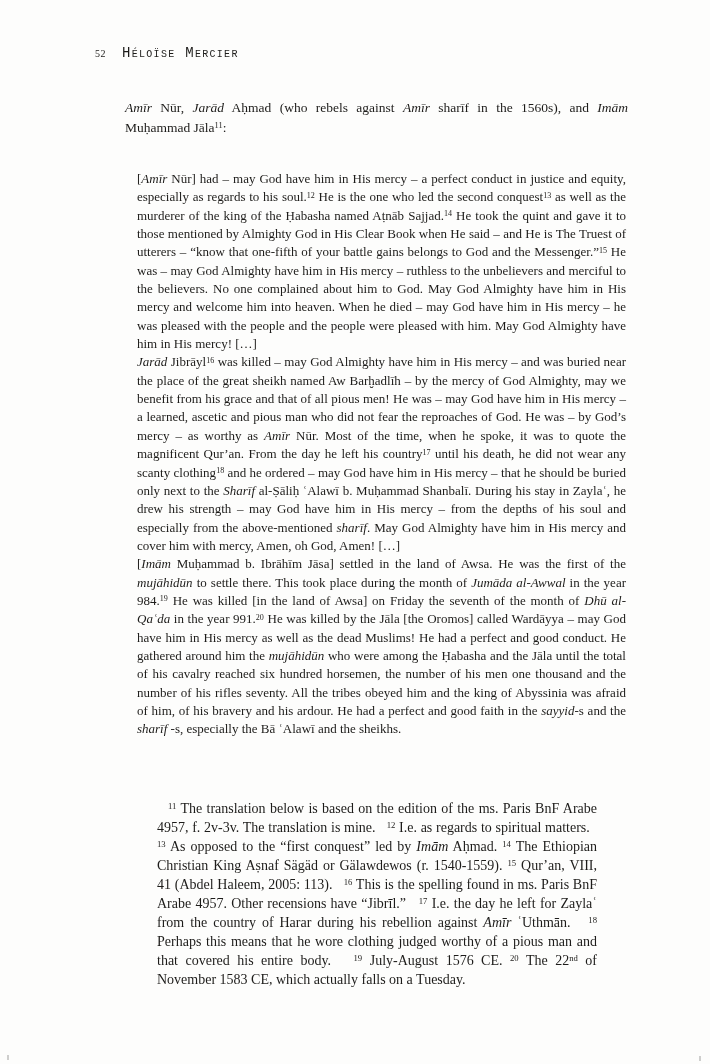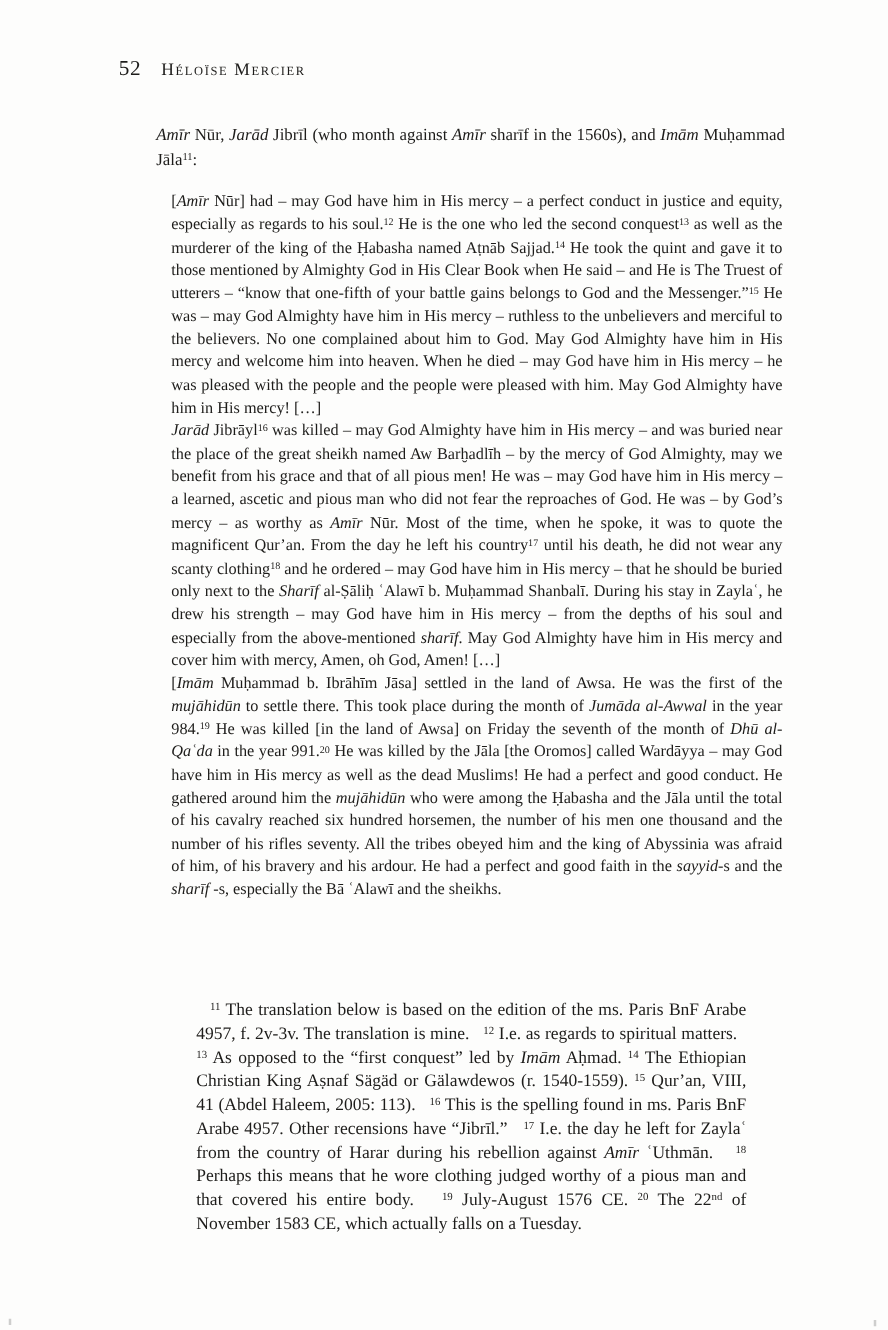--- a/index.html
+++ b/index.html
@@ -17,43 +17,44 @@
     -webkit-font-smoothing: antialiased;
   }
   .running-header {
     position: absolute;
     left: 95px;
     top: 45px;
     font-size: 14px;
     white-space: nowrap;
   }
   .pagenum {
-    font-size: 17px;
+    font-size: 10px;
     letter-spacing: 0.5px;
     margin-right: 16px;
   }
   .runhead {
     font-variant: small-caps;
     letter-spacing: 1.3px;
     font-size: 14px;
+    font-family: Liberation Mono, monospace;
   }
   .intro {
     position: absolute;
     left: 125px;
     top: 98px;
     width: 503px;
     margin: 0;
     font-size: 13.5px;
     line-height: 20px;
     text-align: justify;
   }
   .quote {
     position: absolute;
     left: 137px;
-    top: 152px;
+    top: 170px;
     width: 489px;
     margin: 0;
     font-size: 13px;
     line-height: 18.35px;
     text-align: justify;
   }
   .quote p { margin: 0; }
   .footnotes {
     position: absolute;
     left: 157px;
@@ -80,21 +81,21 @@
   .scan-mark-left  { left: 7px;   top: 1055px; width: 2px; height: 5px; }
   .scan-mark-right { left: 699px; top: 1056px; width: 2px; height: 5px; }
 </style>
 </head>
 <body>
 
 <div class="running-header">
   <span class="pagenum">52</span><span class="runhead">Héloïse Mercier</span>
 </div>
 
-<p class="intro"><em>Amīr</em><span> Nūr, </span><em>Jarād</em><span> Jibrīl (who month against </span><em>Amīr</em><span> sharīf in the 1560s), and </span><em>Imām</em><span> Muḥammad Jāla</span><sup>11</sup><span>:</span></p>
+<p class="intro"><em>Amīr</em><span> Nūr, </span><em>Jarād</em><span> Aḥmad (who rebels against </span><em>Amīr</em><span> sharīf in the 1560s), and </span><em>Imām</em><span> Muḥammad Jāla</span><sup>11</sup><span>:</span></p>
 
 <blockquote class="quote">
   <p><span>[</span><em>Amīr</em><span> Nūr] had – may God have him in His mercy – a perfect conduct in justice and equity, especially as regards to his soul.</span><sup>12</sup><span> He is the one who led the second conquest</span><sup>13</sup><span> as well as the murderer of the king of the Ḥabasha named Aṭnāb Sajjad.</span><sup>14</sup><span> He took the quint and gave it to those mentioned by Almighty God in His Clear Book when He said – and He is The Truest of utterers – “know that one-fifth of your battle gains belongs to God and the Messenger.”</span><sup>15</sup><span> He was – may God Almighty have him in His mercy – ruthless to the unbelievers and merciful to the believers. No one complained about him to God. May God Almighty have him in His mercy and welcome him into heaven. When he died – may God have him in His mercy – he was pleased with the people and the people were pleased with him. May God Almighty have him in His mercy! […]</span></p>
   <p><em>Jarād</em><span> Jibrāyl</span><sup>16</sup><span> was killed – may God Almighty have him in His mercy – and was buried near the place of the great sheikh named Aw Barḫadlīh – by the mercy of God Almighty, may we benefit from his grace and that of all pious men! He was – may God have him in His mercy – a learned, ascetic and pious man who did not fear the reproaches of God. He was – by God’s mercy – as worthy as </span><em>Amīr</em><span> Nūr. Most of the time, when he spoke, it was to quote the magnificent Qur’an. From the day he left his country</span><sup>17</sup><span> until his death, he did not wear any scanty clothing</span><sup>18</sup><span> and he ordered – may God have him in His mercy – that he should be buried only next to the </span><em>Sharīf</em><span> al-Ṣāliḥ ʿAlawī b. Muḥammad Shanbalī. During his stay in Zaylaʿ, he drew his strength – may God have him in His mercy – from the depths of his soul and especially from the above-mentioned </span><em>sharīf</em><span>. May God Almighty have him in His mercy and cover him with mercy, Amen, oh God, Amen! […]</span></p>
   <p><span>[</span><em>Imām</em><span> Muḥammad b. Ibrāhīm Jāsa] settled in the land of Awsa. He was the first of the </span><em>mujāhidūn</em><span> to settle there. This took place during the month of </span><em>Jumāda al-Awwal</em><span> in the year 984.</span><sup>19</sup><span> He was killed [in the land of Awsa] on Friday the seventh of the month of </span><em>Dhū al-Qaʿda</em><span> in the year 991.</span><sup>20</sup><span> He was killed by the Jāla [the Oromos] called Wardāyya – may God have him in His mercy as well as the dead Muslims! He had a perfect and good conduct. He gathered around him the </span><em>mujāhidūn</em><span> who were among the Ḥabasha and the Jāla until the total of his cavalry reached six hundred horsemen, the number of his men one thousand and the number of his rifles seventy. All the tribes obeyed him and the king of Abyssinia was afraid of him, of his bravery and his ardour. He had a perfect and good faith in the </span><em>sayyid</em><span>-s and the </span><em>sharīf</em><span> -s, especially the Bā ʿAlawī and the sheikhs.</span></p>
 </blockquote>
 
 <div class="footnotes"><sup>11</sup><span> The translation below is based on the edition of the ms. Paris BnF Arabe 4957, f. 2v-3v. The translation is mine.&nbsp;&nbsp; </span><sup>12</sup><span> I.e. as regards to spiritual matters.&nbsp;&nbsp; </span><sup>13</sup><span> As opposed to the “first conquest” led by </span><em>Imām</em><span> Aḥmad. </span><sup>14</sup><span> The Ethiopian Christian King Aṣnaf Sägäd or Gälawdewos (r. 1540-1559). </span><sup>15</sup><span> Qur’an, VIII, 41 (Abdel Haleem, 2005: 113).&nbsp;&nbsp; </span><sup>16</sup><span> This is the spelling found in ms. Paris BnF Arabe 4957. Other recensions have “Jibrīl.”&nbsp;&nbsp; </span><sup>17</sup><span> I.e. the day he left for Zaylaʿ from the country of Harar during his rebellion against </span><em>Amīr</em><span> ʿUthmān.&nbsp;&nbsp; </span><sup>18</sup><span> Perhaps this means that he wore clothing judged worthy of a pious man and that covered his entire body.&nbsp;&nbsp; </span><sup>19</sup><span> July-August 1576 CE. </span><sup>20</sup><span> The 22</span><sup>nd</sup><span> of November 1583 CE, which actually falls on a Tuesday.</span></div>
 
 <div class="scan-mark scan-mark-left"></div>

